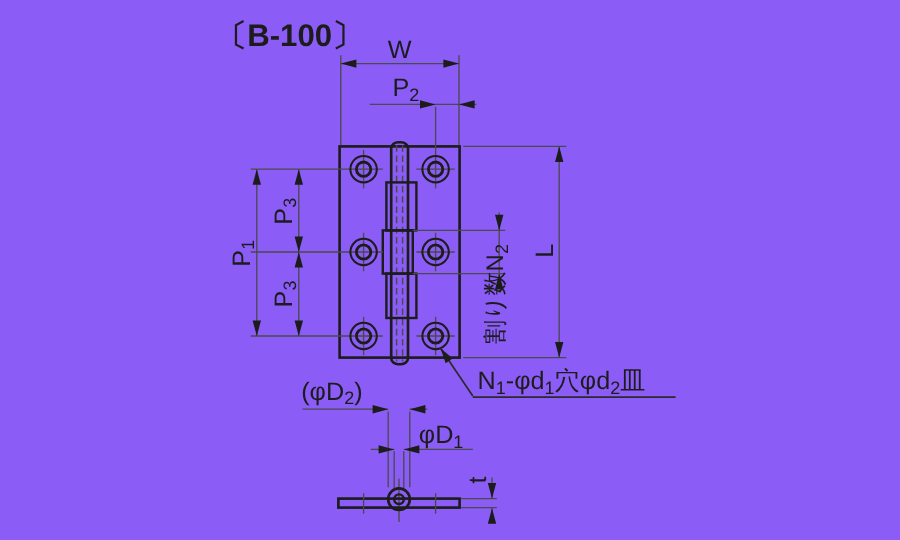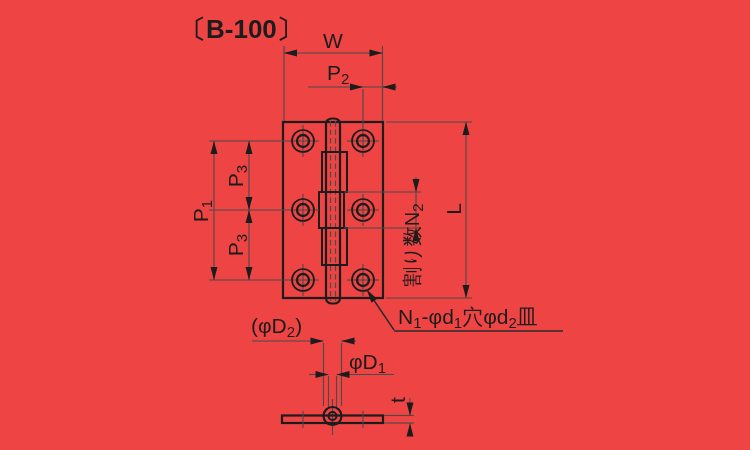--- a/index.html
+++ b/index.html
@@ -1,16 +1,16 @@
 <!DOCTYPE html>
 <html><head>
 <meta charset="utf-8">
 <style>
   html,body{margin:0;padding:0;background:#ffffff;}
-  .stage{position:relative;width:750px;height:450px;background:#ef4444;overflow:hidden;
+  .stage{position:relative;width:750px;height:450px;background:#8b5cf6;overflow:hidden;
          font-family:"Liberation Sans", sans-serif;}
   svg{position:absolute;inset:0;}
   .bold{stroke:#1c1c1c;stroke-width:2.2;fill:none;}
   .med{stroke:#1c1c1c;stroke-width:2;fill:none;}
   .thin{stroke:#4a4a4a;stroke-width:1.1;fill:none;}
   .lead{stroke:#2a2a2a;stroke-width:1.4;fill:none;}
   .dash{stroke:#4a4a4a;stroke-width:1.2;fill:none;stroke-dasharray:5.5 3;}
   .arr{fill:#1c1c1c;stroke:none;}
   text{fill:#1c1c1c;font-family:"Liberation Sans", sans-serif;}
   .dimtxt{font-size:21px;}

